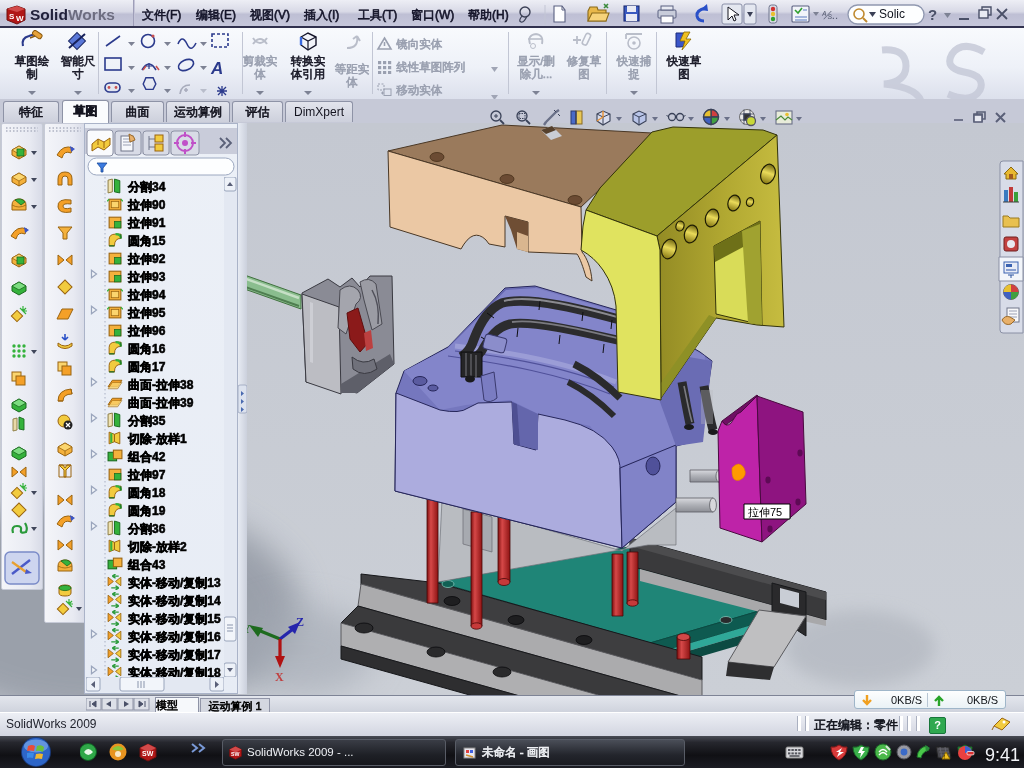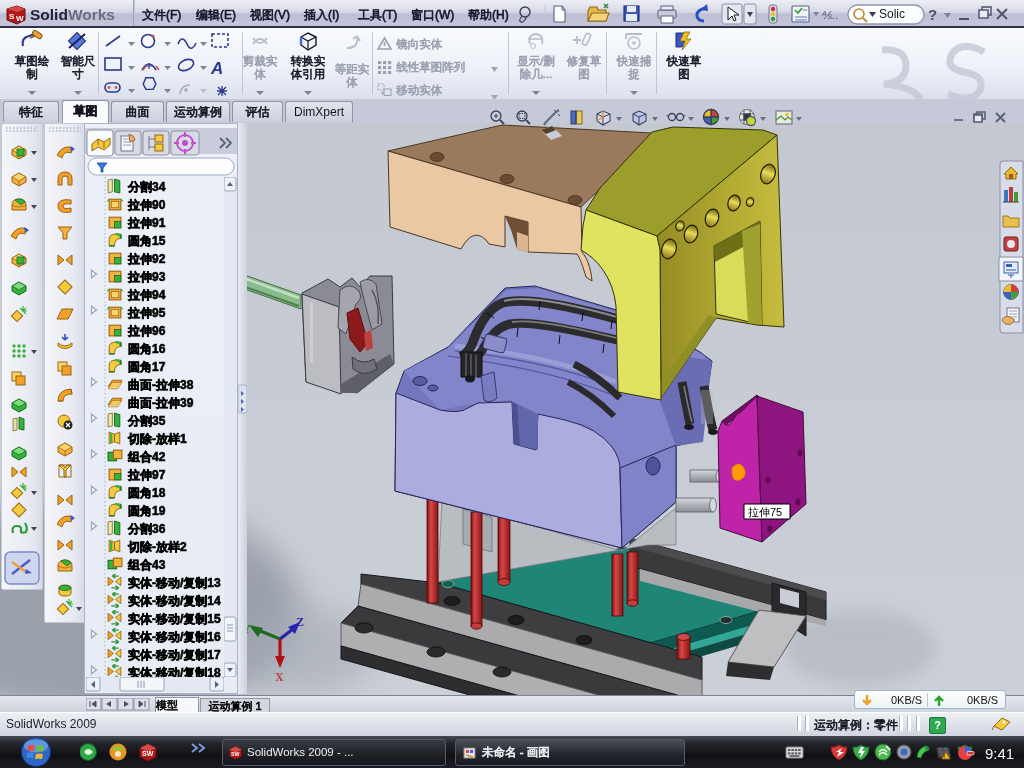--- a/index.html
+++ b/index.html
@@ -967,21 +967,21 @@
         <path d="M59,3 l0,6 M53,3 l4,3 -4,3 Z" stroke="#4A5068" stroke-width="1"></path>
       </g>
  </svg>
  <div class="abs cjk" style="left:155px;top:1px;width:44px;height:32px;background:#F6F8FB;border:1px solid #8E93A6;border-bottom:none;font-size:11px;text-align:left;line-height:15px;box-sizing:border-box">模型</div>
  <div class="abs cjk" style="left:200px;top:2px;width:70px;height:15px;background:#D4D7E0;border:1px solid #9296A8;border-bottom:none;font-size:11px;text-align:center;line-height:14px;box-sizing:border-box">运动算例 1</div>
 </div>
 <div id="statusbar" class="abs">
  <div class="abs" style="left:6px;top:4px;font-size:12px;color:#20222c">SolidWorks 2009</div>
  <div class="abs" style="left:797px;top:3px;width:3px;height:15px;background:#fff;border-left:1px solid #AAB0C0"></div>
  <div class="abs" style="left:805px;top:3px;width:3px;height:15px;background:#fff;border-left:1px solid #AAB0C0"></div>
- <div class="abs cjk" style="left:814px;top:4px;font-size:12px;color:#14161f">运动算例：零件</div>
+ <div class="abs cjk" style="left:814px;top:4px;font-size:12px;color:#14161f">正在编辑：零件</div>
  <div class="abs" style="left:899px;top:3px;width:3px;height:15px;background:#fff;border-left:1px solid #AAB0C0"></div>
  <div class="abs" style="left:907px;top:3px;width:3px;height:15px;background:#fff;border-left:1px solid #AAB0C0"></div>
  <div class="abs" style="left:916px;top:3px;width:3px;height:15px;background:#fff;border-left:1px solid #AAB0C0"></div>
  <div class="abs" style="left:929px;top:4px;width:15px;height:15px;background:#2FA84F;border:1px solid #17763a;border-radius:2px;color:#fff;font-size:11px;font-weight:bold;text-align:center;line-height:15px">?</div>
  <svg class="abs" style="left:990px;top:3px" width="24" height="18" viewBox="0 0 24 18">
       <path d="M4,10 L12,2 L20,6 L12,14 Z" fill="#F2CB3E" stroke="#9A6410"></path>
       <circle cx="14" cy="6" r="1.5" fill="#fff"></circle>
       <path d="M4,10 l-2,4" stroke="#9A6410"></path>
     </svg>
 </div>
@@ -1083,21 +1083,21 @@
   <g transform="translate(126,0)">
         <path d="M9,2 q4,3 7,2 q0,8 -7,12 q-7,-4 -7,-12 q3,1 7,-2" fill="#3A9A4A" stroke="#1A6A28"></path>
         <rect x="5" y="6" width="8" height="5" fill="#D8E8D8"></rect>
       </g>
  </svg>
  <svg class="abs" style="left:957px;top:9px" width="18" height="16" viewBox="0 0 18 16">
       <circle cx="8" cy="8" r="7" fill="#E84040"></circle>
       <path d="M8,8 L8,1 A7,7 0 0 1 15,8 Z" fill="#4060D0"></path>
       <rect x="10" y="6.5" width="7" height="3.4" rx="1" fill="#D83030" stroke="#fff" stroke-width=".7"></rect>
     </svg>
- <div class="abs" style="left:985px;top:9px;font-size:15px;color:#F2F4F8">9:41</div>
+ <div class="abs" style="left:985px;top:9px;font-size:18px;color:#F2F4F8">9:41</div>
 </div>
 <div id="taskpane" class="abs" style="left:998px;top:160px;width:26px;height:174px">
  <svg width="26" height="174" viewBox="0 0 26 174">
   <g stroke="#8A90A5" stroke-width="1">
    <path d="M2,4 Q2,1 5,1 L25,1 L25,173 L5,173 Q2,173 2,170 Z" fill="#D8DCE8"></path>
    <path d="M1,97 L25,97 L25,121 L1,121 Z" fill="#F2F5FA"></path>
   </g>
   <g>
    <path d="M6,14 L13,7 L20,14 L18,14 L18,19 L8,19 L8,14 Z" fill="#E8B830" stroke="#8A6A10"></path>
    <rect x="11" y="14" width="4" height="5" fill="#A05A20"></rect>

